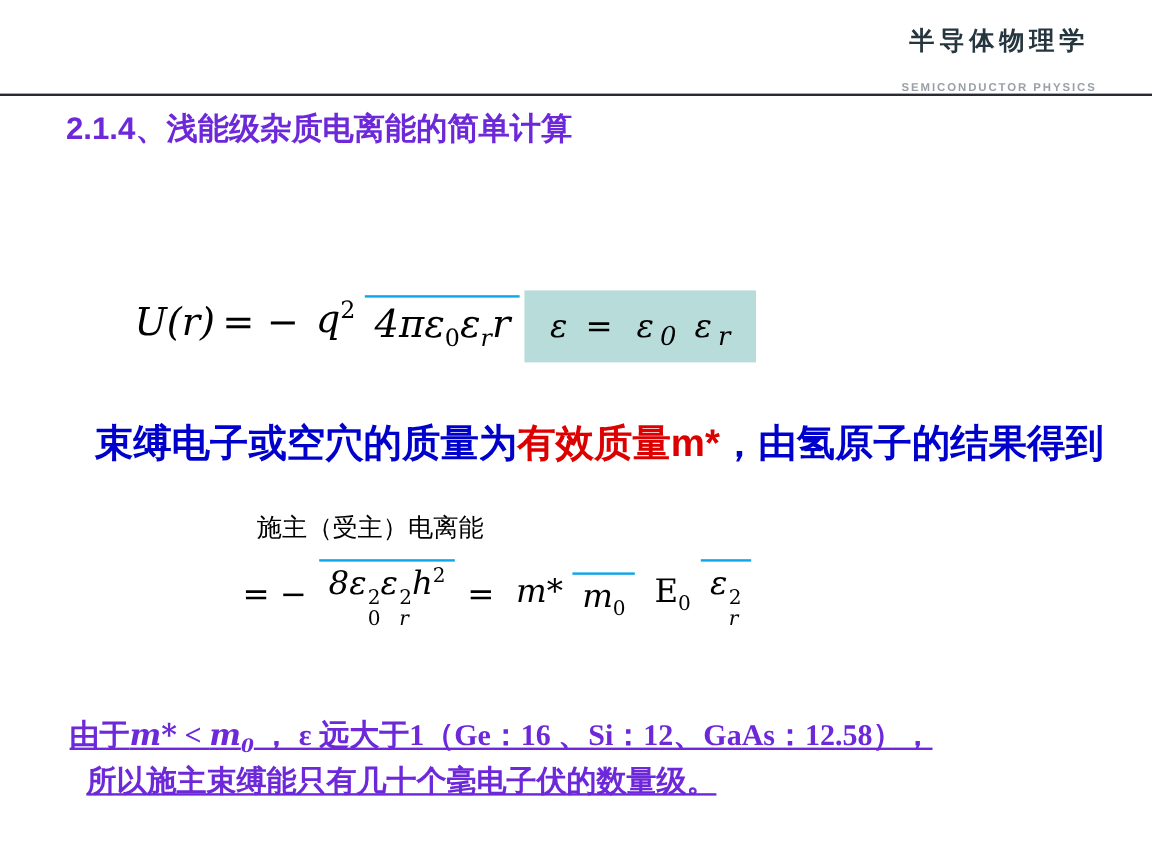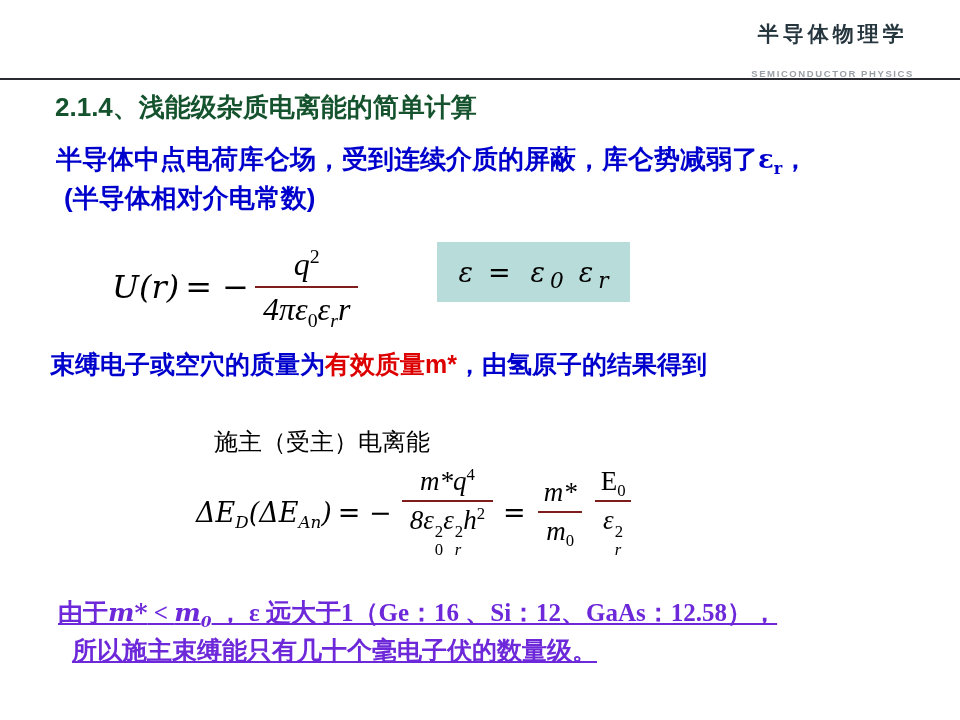--- a/index.html
+++ b/index.html
@@ -15,67 +15,67 @@
   }
   .logo-sub{
     margin-top:20px;font-size:9.5px;letter-spacing:1.6px;color:#9aa0a8;
     font-weight:bold;white-space:nowrap;
   }
   
   .rule{position:absolute;left:0;top:78px;width:960px;height:0;border-top:2px solid #2a2a33;}
   
   .title{
     position:absolute;left:55px;top:90px;margin:0;
-    font-size:26px;font-weight:bold;color:#14532d;white-space:nowrap;
+    font-size:26px;font-weight:bold;color:#6d28d9;white-space:nowrap;
   }
   
   .para1{
     position:absolute;left:56px;top:140px;margin:0;
     font-size:26px;font-weight:bold;color:#0000cc;line-height:39px;white-space:nowrap;
   }
   .para1 .line2{margin-left:8px;}
   .eps-inline{font-family:"DejaVu Serif",serif;font-weight:bold;}
   sub,sup{font-size:0.62em;line-height:0;}
   
   .formula{
     position:absolute;display:flex;align-items:center;
     font-family:"DejaVu Serif",serif;color:#000;white-space:nowrap;
   }
   .it{font-style:italic;}
   .op{margin:0 6px;}
-  .frac{display:inline-flex;flex-direction:column;align-items:center;vertical-align:middle;font-family:Liberation Serif, serif;}
+  .frac{display:inline-flex;align-items:center;vertical-align:middle;}
   .frac .num{padding:0 8px 3px;}
-  .frac .den{border-top:2px solid #7f1d1d;padding:3px 8px 0;}
+  .frac .den{border-top:2px solid #0ea5e9;padding:3px 8px 0;}
   .supsub{
     display:inline-flex;flex-direction:column;align-items:flex-start;
     font-size:0.62em;line-height:1.05;vertical-align:-0.5em;margin-left:1px;
   }
   .formula1{left:112px;top:246px;font-size:32px;}
   .formula2{left:196px;top:466px;font-size:27px;}
   .formula2 .frac{margin:0 4px;}
   
   .eps-box{
     position:absolute;left:437px;top:242px;width:193px;height:60px;
     background:#b8dcd9;display:flex;align-items:center;justify-content:center;
     font-family:"DejaVu Serif",serif;font-style:italic;font-size:27px;color:#000;
   }
   .eps-box span{margin:0 5px;}
   .eps-box .eq{font-style:normal;margin:0 10px;}
   .eps-box sub{font-size:0.8em;font-style:italic;}
   
   .para2{
-    position:absolute;left:50px;top:348px;margin:0;
-    font-size:25px;font-weight:bold;color:#0000cc;white-space:nowrap;
+    position:absolute;left:79px;top:348px;margin:0;
+    font-size:32px;font-weight:bold;color:#0000cc;white-space:nowrap;
   }
   .para2 .red{color:#dd0000;}
   .para2 .red-m{color:#dd0000;font-family:"Liberation Sans",sans-serif;}
   
   .ion-label{
     position:absolute;left:214px;top:426px;margin:0;
-    font-family:"Liberation Serif",serif;font-size:24px;font-weight:normal;color:#000;white-space:nowrap;
+    font-family:"Liberation Serif",serif;font-size:21px;font-weight:normal;color:#000;white-space:nowrap;
   }
   
   .para3{
     position:absolute;left:58px;top:594px;margin:0;
     font-size:25px;font-weight:bold;color:#6d28d9;line-height:38px;white-space:nowrap;
     font-family:"Liberation Serif",serif;
     text-decoration:underline;
   }
   .para3 .mvar{font-family:"DejaVu Serif",serif;font-style:italic;}
   .para3 .line2{margin-left:14px;}
@@ -87,22 +87,22 @@
 
   <header class="logo">
     <div class="logo-title">半导体物理学</div>
     <div class="logo-sub">SEMICONDUCTOR PHYSICS</div>
   </header>
 
   <div class="rule"></div>
 
   <h1 class="title">2.1.4、浅能级杂质电离能的简单计算</h1>
 
-  <p class="para1"><span><span>半导体中点电荷库仑场，受到连续介质的屏蔽，库仑势减弱了</span><span class="eps-inline"><span>ε</span><sub>r</sub></span><span>，</span></span><br>
-  <span class="line2">(半导体相对介电常数)</span></p>
+  <p class="para1"><br>
+  </p>
 
   <div class="formula formula1">
     <span class="it">U(r)</span>
     <span class="op">= −</span>
     <span class="frac">
       <span class="num"><span class="it">q</span><sup>2</sup></span>
       <span class="den"><span class="it">4πε</span><sub>0</sub><span class="it">ε</span><sub class="it">r</sub><span class="it">r</span></span>
     </span>
   </div>
 
@@ -111,24 +111,22 @@
     <span class="eq">=</span>
     <span><span>ε</span><sub>0</sub></span>
     <span><span>ε</span><sub>r</sub></span>
   </div>
 
   <p class="para2"><span>束缚电子或空穴的质量为</span><span class="red">有效质量</span><span class="red red-m">m*</span><span>，由氢原子的结果得到</span></p>
 
   <p class="ion-label">施主（受主）电离能</p>
 
   <div class="formula formula2">
-    <span><span class="it">ΔE</span><sub class="it">D</sub><span class="it">(ΔE</span><sub class="it">An</sub><span class="it">)</span></span>
     <span class="op">= −</span>
     <span class="frac">
-      <span class="num"><span class="it">m*q</span><sup>4</sup></span>
       <span class="den"><span class="it">8ε</span><span class="supsub">
             <span class="s-sup">2</span>
             <span class="s-sub">0</span>
           </span><span class="it">ε</span><span class="supsub">
             <span class="s-sup">2</span>
             <span class="s-sub it">r</span>
           </span><span class="it">h</span><sup>2</sup></span>
     </span>
     <span class="op">=</span>
     <span class="frac">

